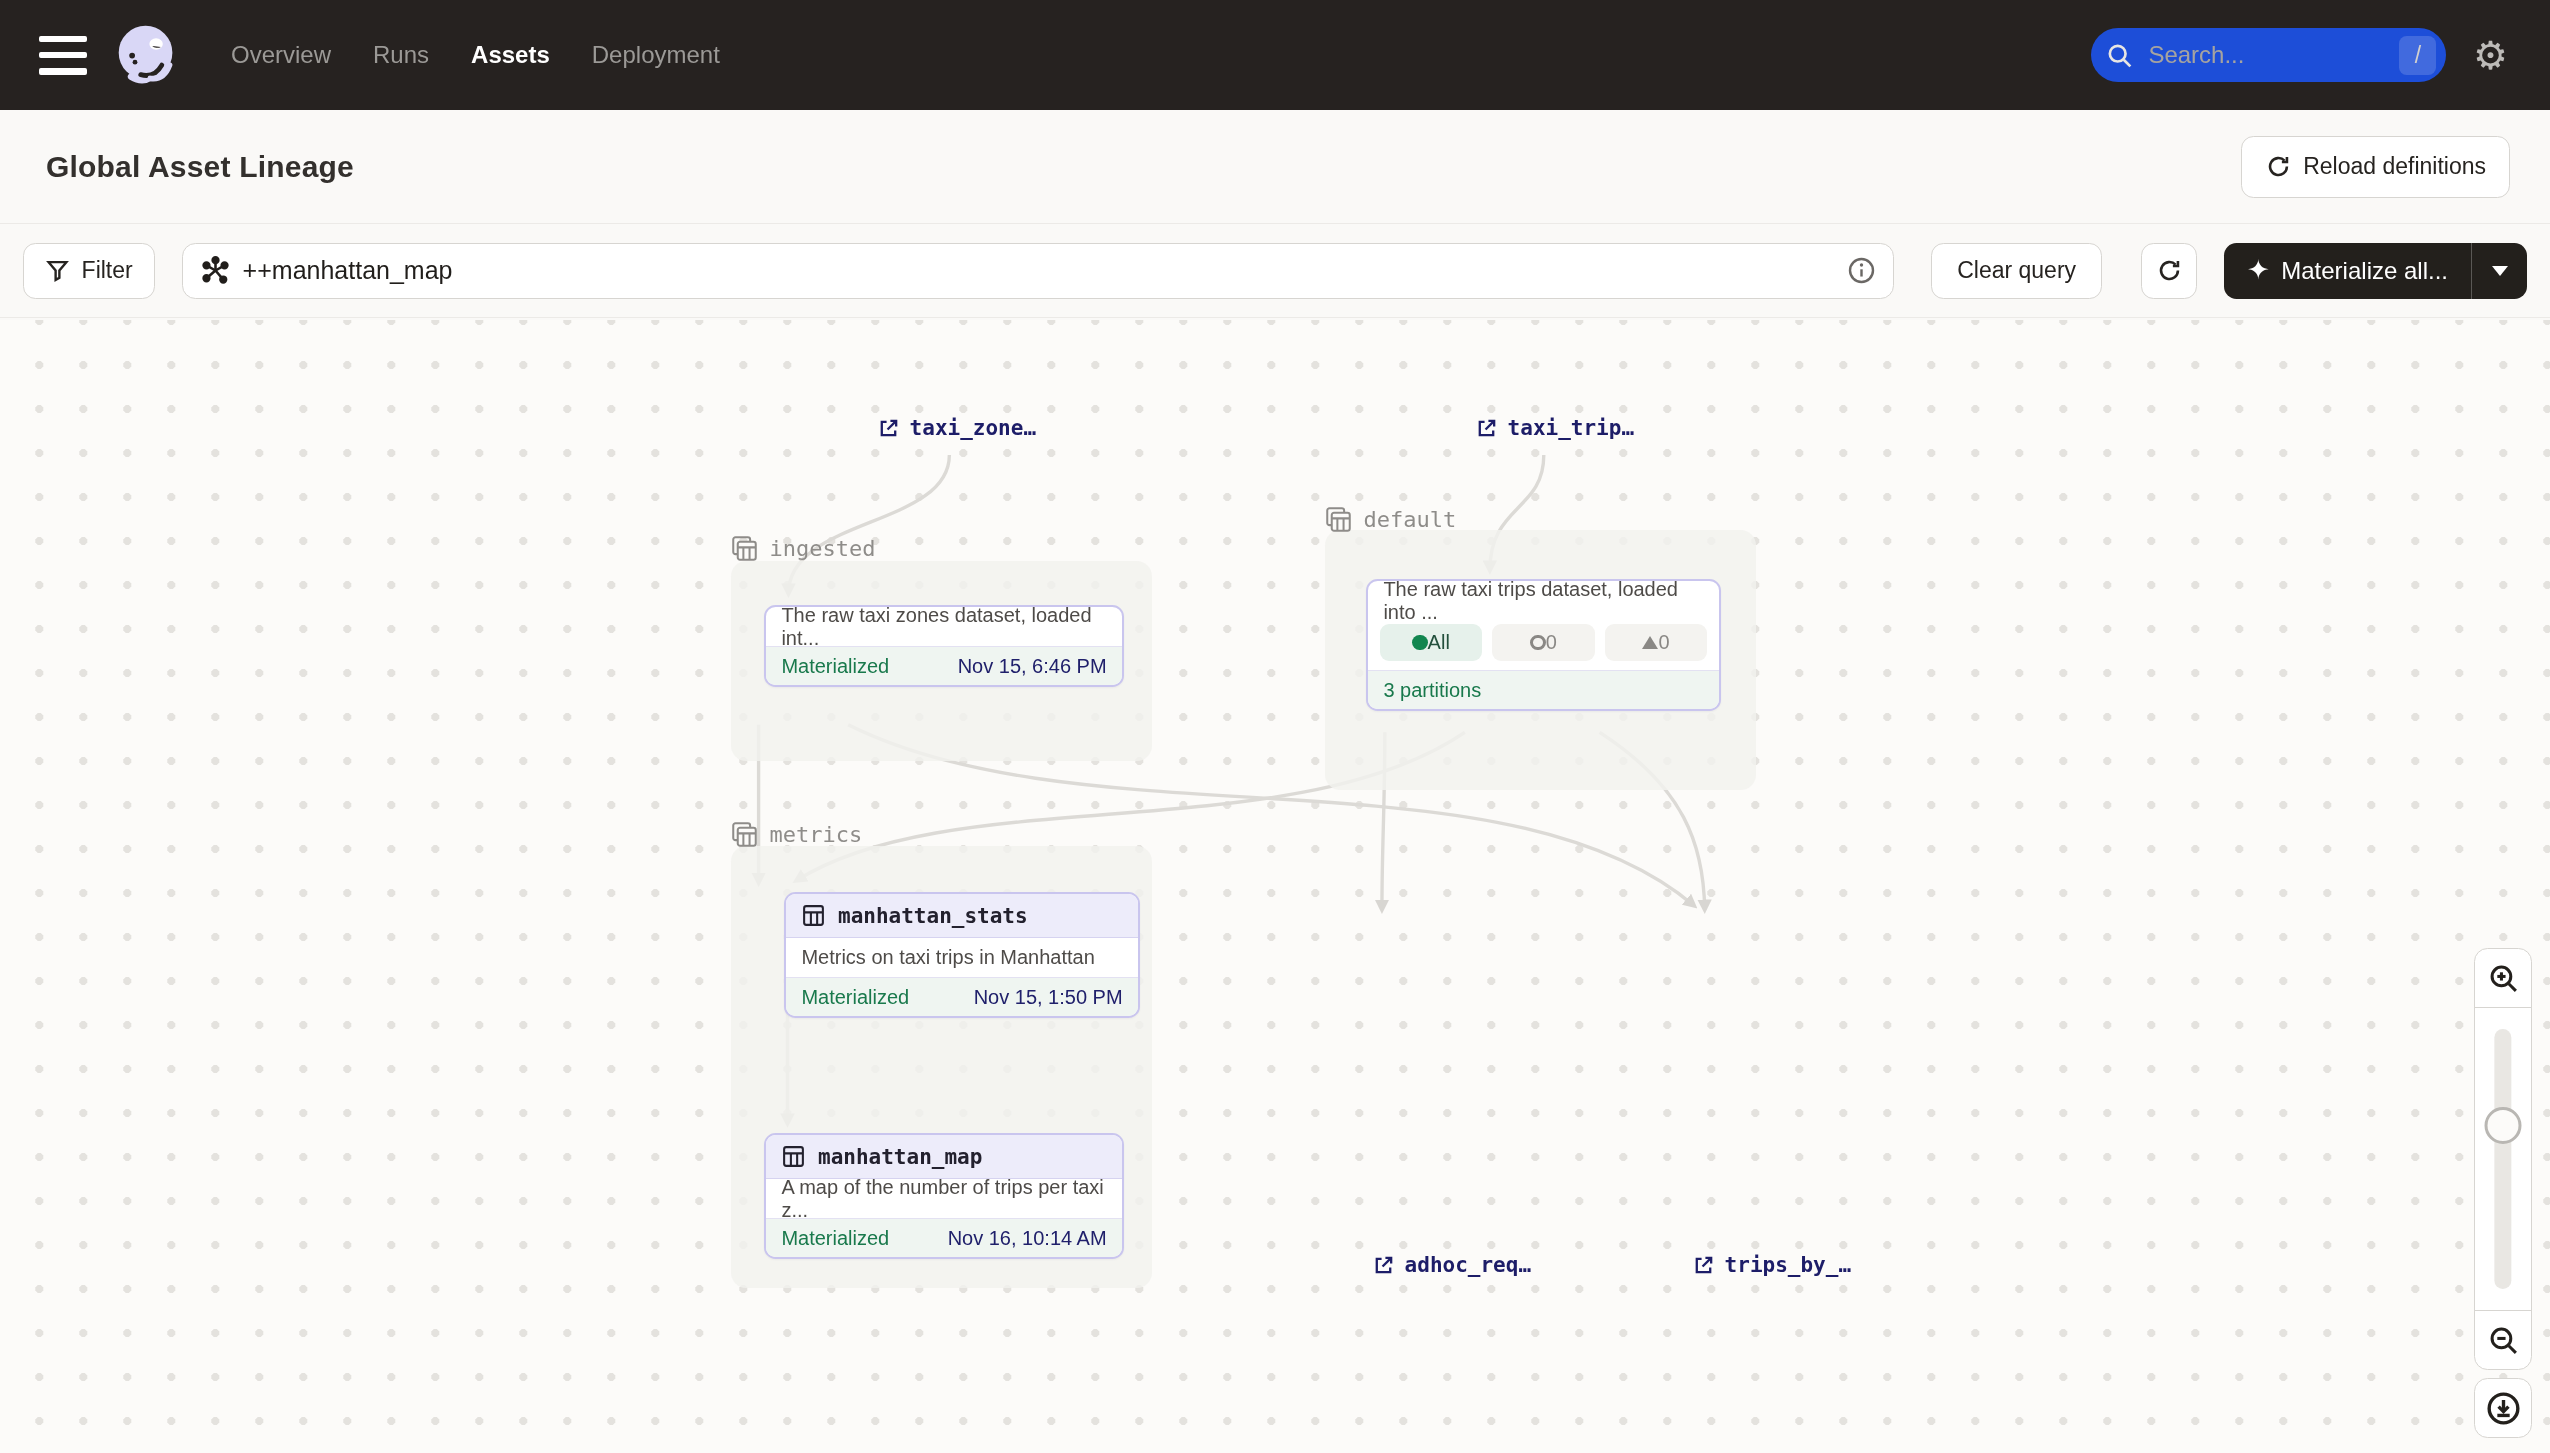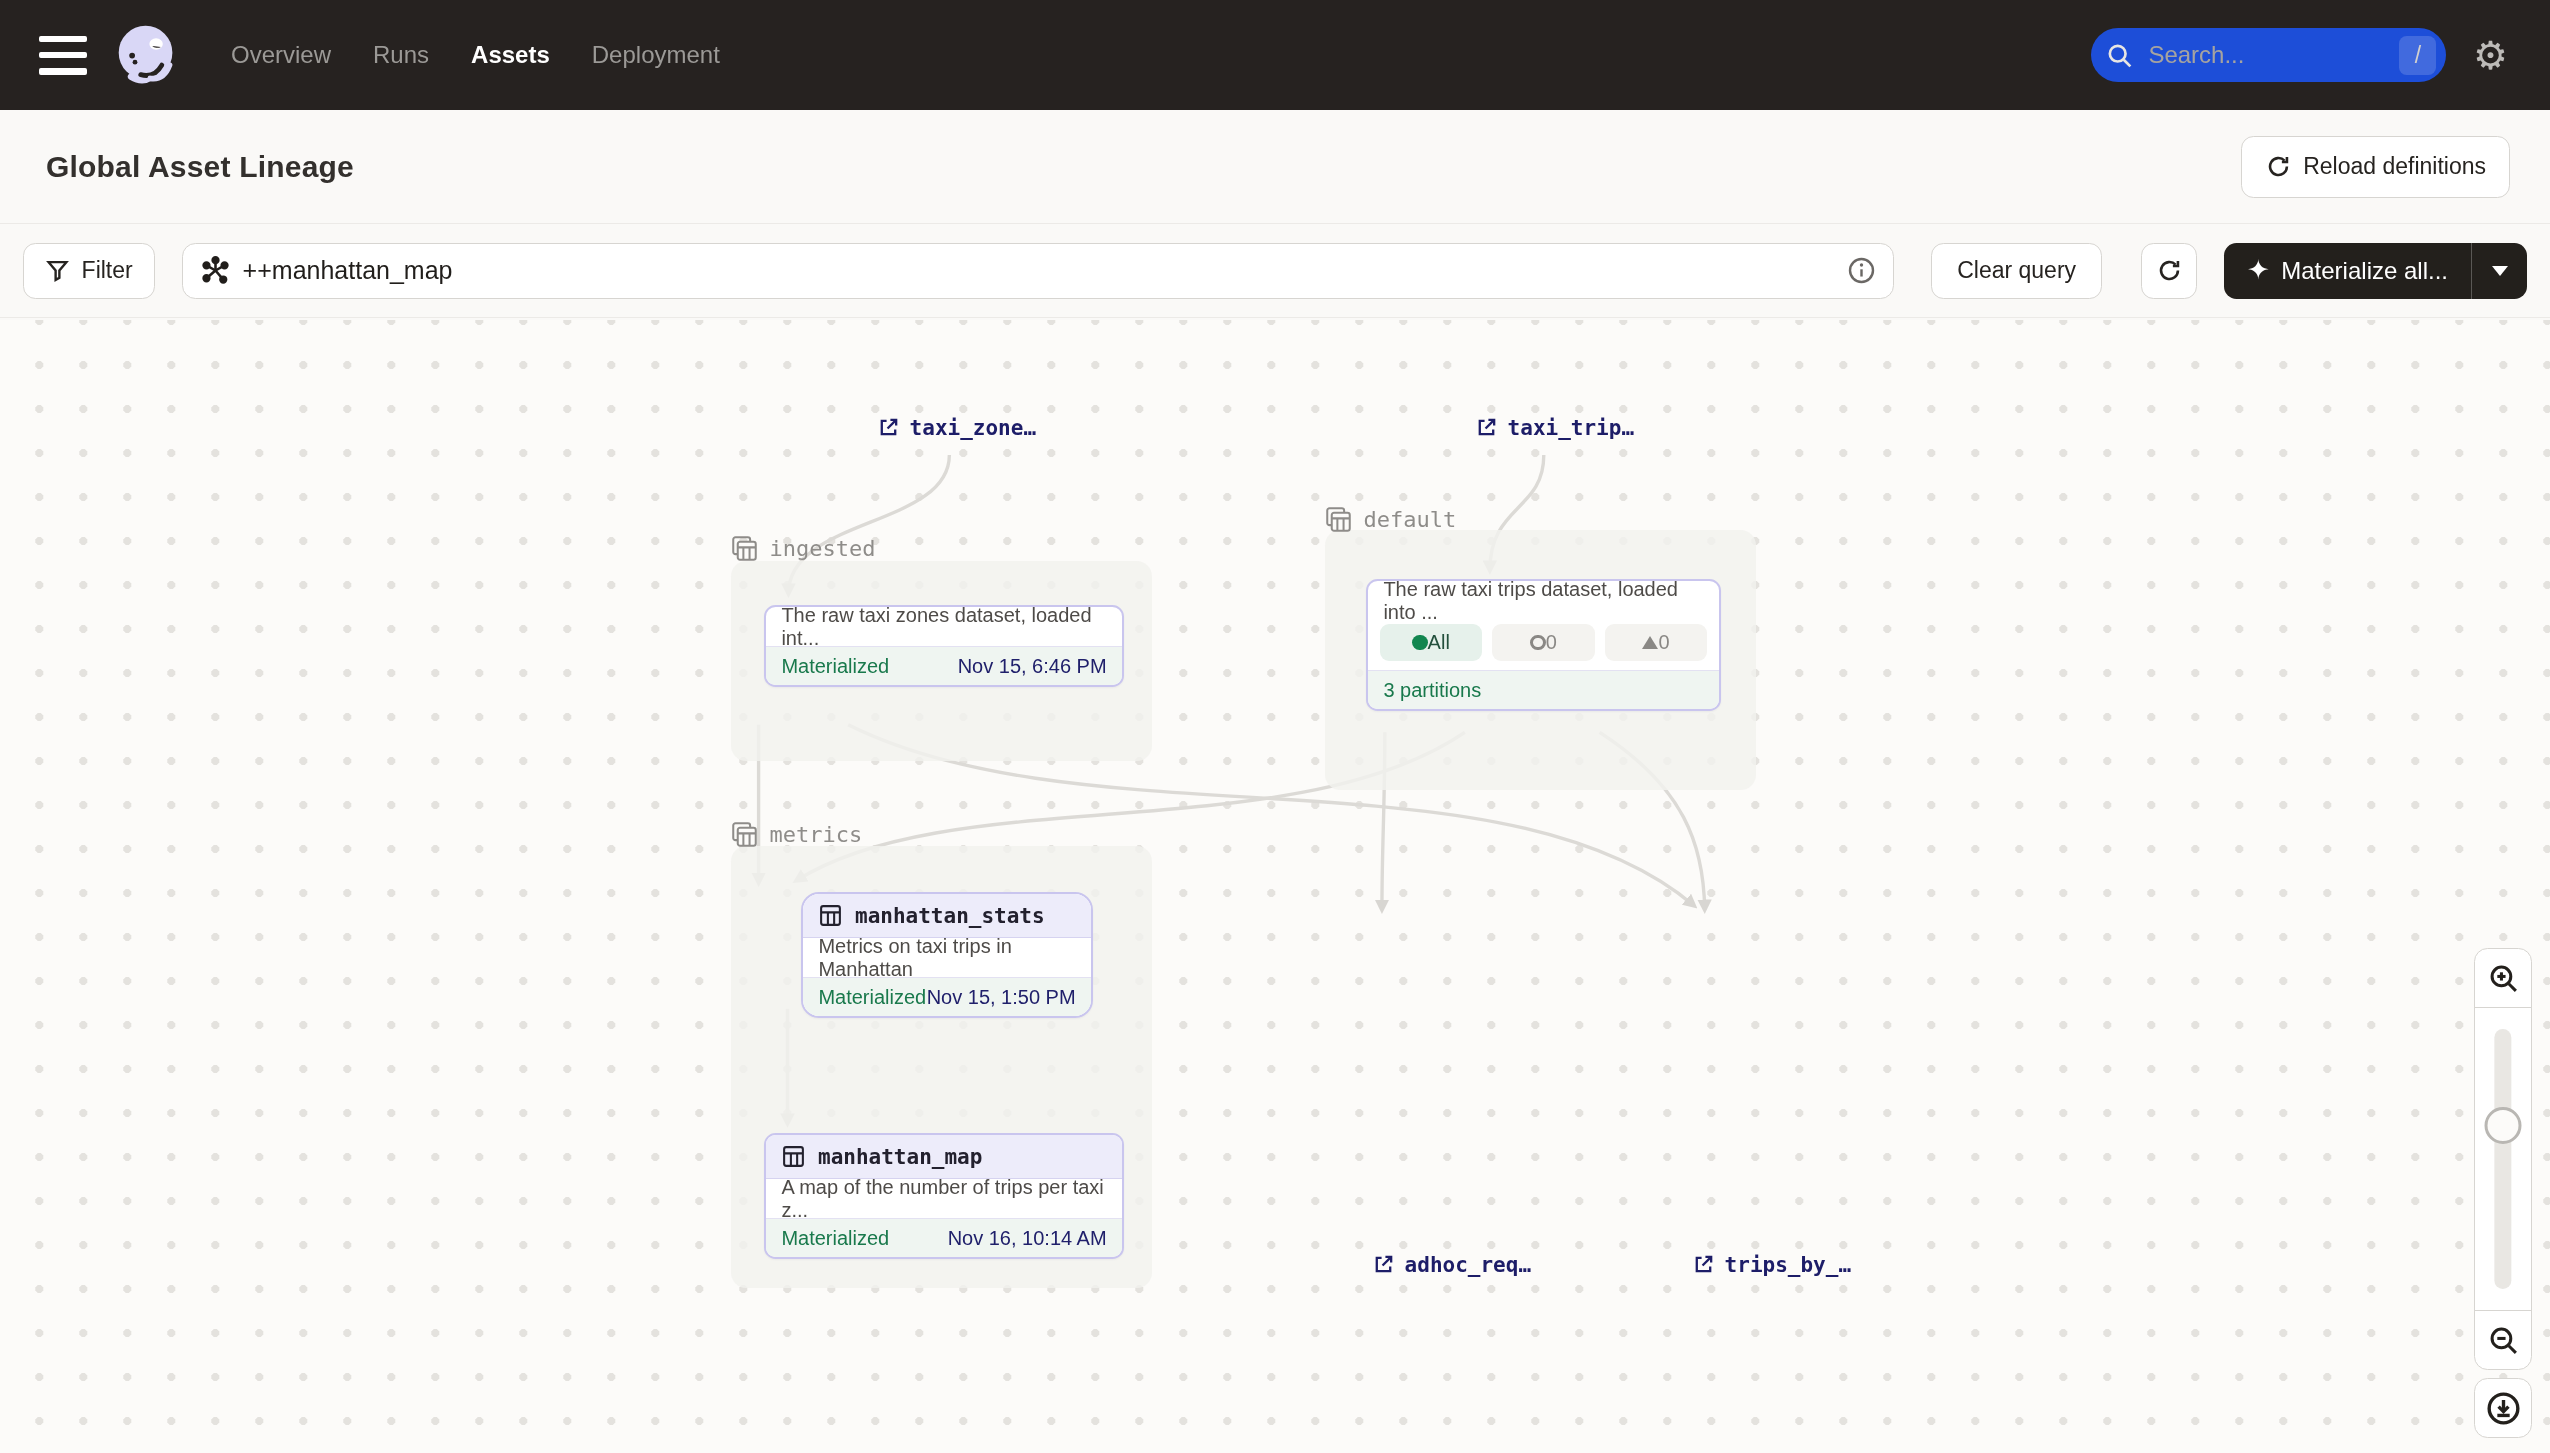--- a/index.html
+++ b/index.html
@@ -78,21 +78,21 @@
   .node-timestamp { color:#20206B; }
   .badge-row { display:flex; gap:9.6px; padding:3.9px 11.6px 9.6px 11.6px; }
   .badge { flex:1; height:37px; border-radius:9px; display:flex; align-items:center;
            justify-content:center; gap:0; font-size:20px; }
   .badge-all { background:#E6F1EB; color:#23503C; }
   .badge-gray { background:#F4F3F0; color:#8A8885; }
   .dot-green { width:15.4px; height:15.4px; border-radius:50%; background:#12864F; }
   .ring-gray { width:15.4px; height:15.4px; border-radius:50%; border:3.9px solid #8A8885; }
   .tri-gray { width:0; height:0; border-left:8.7px solid transparent; border-right:8.7px solid transparent;
               border-bottom:13.5px solid #8A8885; }
-  .ext-link { position:absolute; display:flex; align-items:flex-start; gap:9.6px; color:#1D1D68;
+  .ext-link { position:absolute; display:flex; align-items:center; gap:9.6px; color:#1D1D68;
               font-size:21px; font-weight:700; cursor:pointer; }
 
   
   .zoom-stack { position:absolute; left:2474px; top:628px; width:58px; height:422px; background:#FFFFFF;
                 border:1.9px solid #D7D5D1; border-radius:13.5px; display:flex; flex-direction:column; }
   .zoom-btn { height:58px; display:flex; align-items:center; justify-content:center; cursor:pointer; }
   .zoom-slider { flex:1; border-top:1.9px solid #D7D5D1; border-bottom:1.9px solid #D7D5D1;
                  position:relative; }
   .slider-track { position:absolute; left:50%; transform:translateX(-50%); top:21px; bottom:21px;
                   width:17.3px; border-radius:8.7px; background:#E9E7E3; }
@@ -304,21 +304,21 @@
       <div class="badge badge-gray">
         <span class="tri-gray"></span>
         <span>0</span>
       </div>
     </div>
     <div class="node-footer">
       <span class="status-materialized">3 partitions</span>
     </div>
   </div>
 
-  <div class="asset-node" style="left:801px; top:572px; width:292px;border-radius:18px;">
+  <div class="asset-node" style="left:784px; top:572px; width:356px;">
     <div class="node-header mono">
       <svg width="25" height="25" viewBox="0 0 24 24" fill="none" stroke="#23212E" stroke-width="2">
         <rect x="3" y="3" width="18" height="18" rx="2"></rect>
           <path d="M3 9h18 M9.5 9v12 M15.5 9v12"></path>
       </svg>
       <span>manhattan_stats</span>
     </div>
     <div class="node-desc">Metrics on taxi trips in Manhattan</div>
     <div class="node-footer">
       <span class="status-materialized">Materialized</span>

